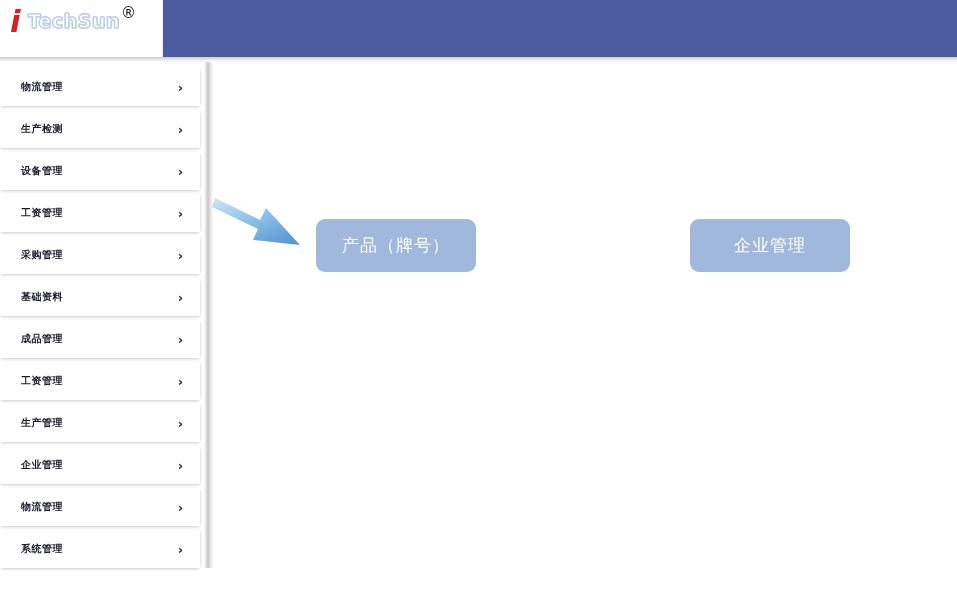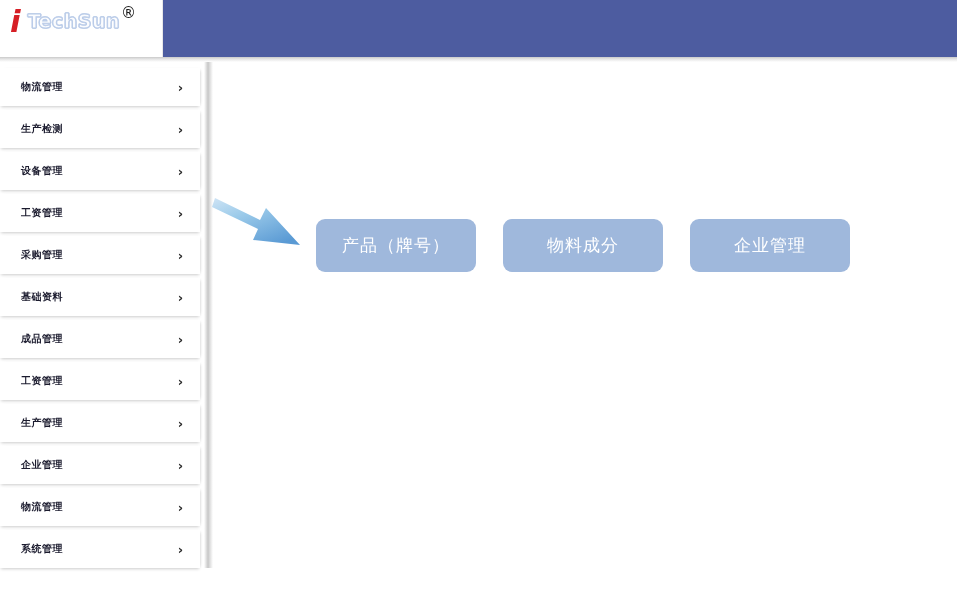--- a/index.html
+++ b/index.html
@@ -246,23 +246,20 @@
       <span class="nav-label">系统管理</span>
       <span class="nav-chevron">›</span>
     </div>
   </div>
 
 <div id="vertical-divider"></div>
 
 <div id="main-content">
     <button class="action-button" style="left: 103px; top: 157px; background: rgb(159, 184, 220);">
       <span class="action-button-label">产品（牌号）</span>
-    </button>
-    <button class="action-button" style="left: 290px; top: 157px; background: rgb(159, 184, 220);">
-      <span class="action-button-label">物料成分</span>
     </button>
     <button class="action-button" style="left: 477px; top: 157px; background: rgb(159, 184, 220);">
       <span class="action-button-label">企业管理</span>
     </button>
   </div>
 
 <div id="arrow-annotation">
   <svg width="100" height="68" viewBox="0 0 100 68">
     <defs>
       <linearGradient id="arrowGrad" x1="0" y1="0" x2="0.75" y2="1">

